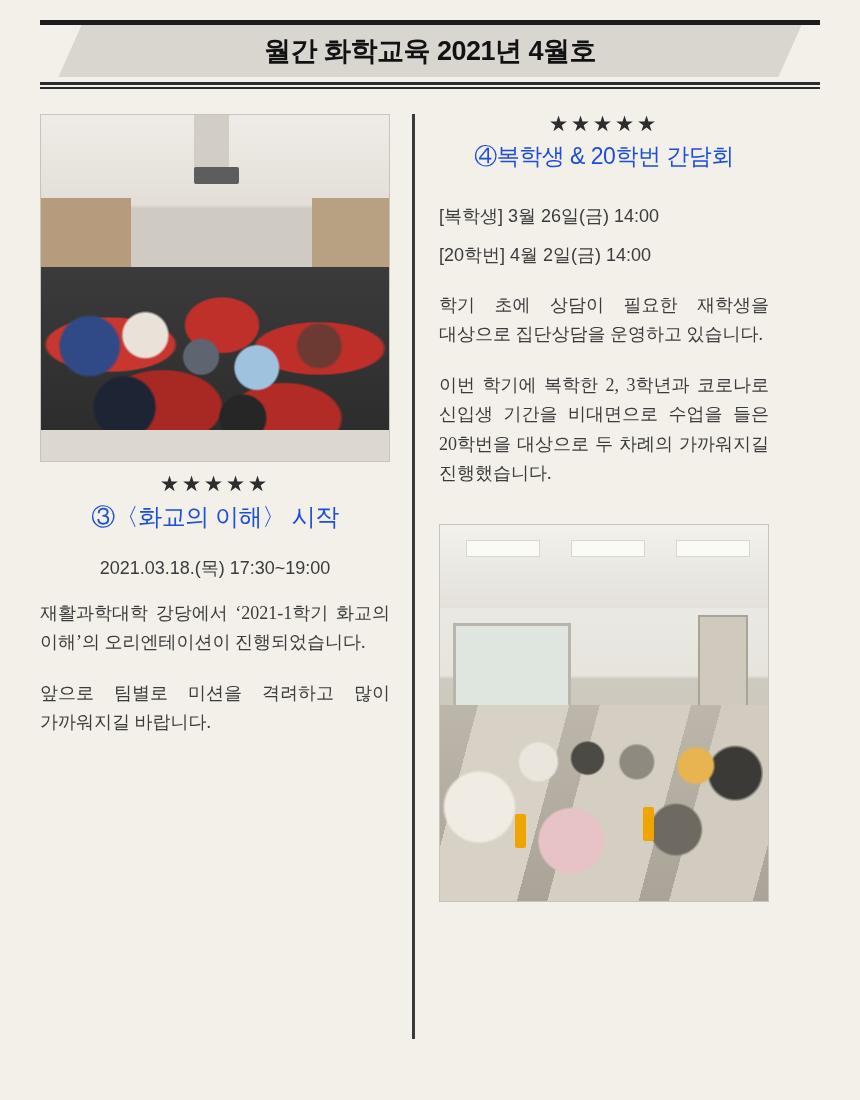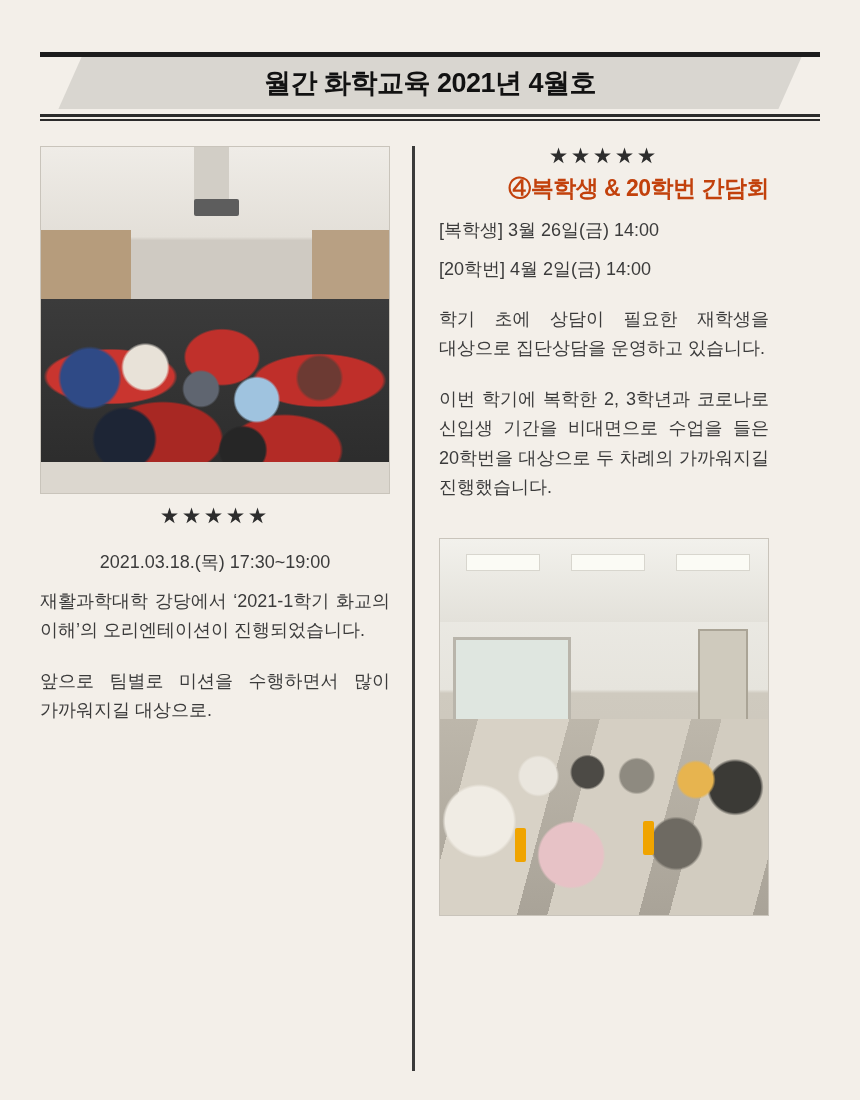--- a/index.html
+++ b/index.html
@@ -18,21 +18,21 @@
     position: relative;
     width: 860px;
     height: 1100px;
     box-sizing: border-box;
     padding: 0 40px;
   }
 
   
   .header {
     position: relative;
-    margin-top: 52px;
+    margin-top: 20px;
     height: 72px;
   }
   .header-rule-top {
     height: 5px;
     background: #1c1c1c;
     width: 100%;
   }
   .header-band {
     position: relative;
     height: 52px;
@@ -127,25 +127,25 @@
     letter-spacing: 3px;
     line-height: 1.1;
     margin: 12px 0 2px;
   }
   .stars-right {
     margin-top: 0;
   }
 
   
   .sec-title {
-    text-align: right;
+    text-align: center;
     font-size: 24px;
-    font-weight: bold;
+    font-weight: normal;
     letter-spacing: -0.5px;
-    color: #c2410c;
+    color: #1d4ed8;
     margin: 6px 0 0;
   }
   .sec-title-right {
     font-size: 23px;
   }
 
   
   .meta {
     font-size: 18px;
     color: #3b3b3b;
@@ -157,29 +157,30 @@
     text-align: center;
   }
   .para {
     font-size: 18px;
     color: #3b3b3b;
     line-height: 1.62;
     margin-top: 22px;
     text-align: justify;
     text-justify: inter-character;
     word-break: keep-all;
+    font-family: Liberation Serif, serif;
   }
   .para-first {
-    margin-top: 12px;
+    margin-top: 18px;
   }
   .meta-right {
     font-size: 18px;
     color: #3b3b3b;
     line-height: 1.5;
-    margin-top: 13px;
+    margin-top: 31px;
     text-align: left;
   }
 
   
   .ph {
     position: relative;
     overflow: hidden;
     background: #8d8d8d;
   }
   .ph1 {
@@ -303,25 +304,26 @@
         <div class="proj"></div>
         <div class="wallwood"></div>
         <div class="wallwood2"></div>
         <div class="seats"></div>
         <div class="people"></div>
         <div class="floorstrip"></div>
       </div>
 
       <div class="stars">★★★★★</div>
 
+      <div class="sec-title">③〈화교의 이해〉 시작</div>
 
       <div class="meta meta-left">2021.03.18.(목) 17:30~19:00</div>
 
       <div class="para para-first">재활과학대학 강당에서 ‘2021-1학기 화교의 이해’의 오리엔테이션이 진행되었습니다.</div>
-      <div class="para">앞으로 팀별로 미션을 수행하면서 많이 가까워지길 대상으로.</div>
+      <div class="para">앞으로 팀별로 미션을 격려하고 많이 가까워지길 바랍니다.</div>
 
     </div>
 
     <div class="divider"></div>
 
     <div class="col-right">
 
       <div class="stars stars-right">★★★★★</div>
 
       <div class="sec-title sec-title-right">④복학생 &amp; 20학번 간담회</div>

